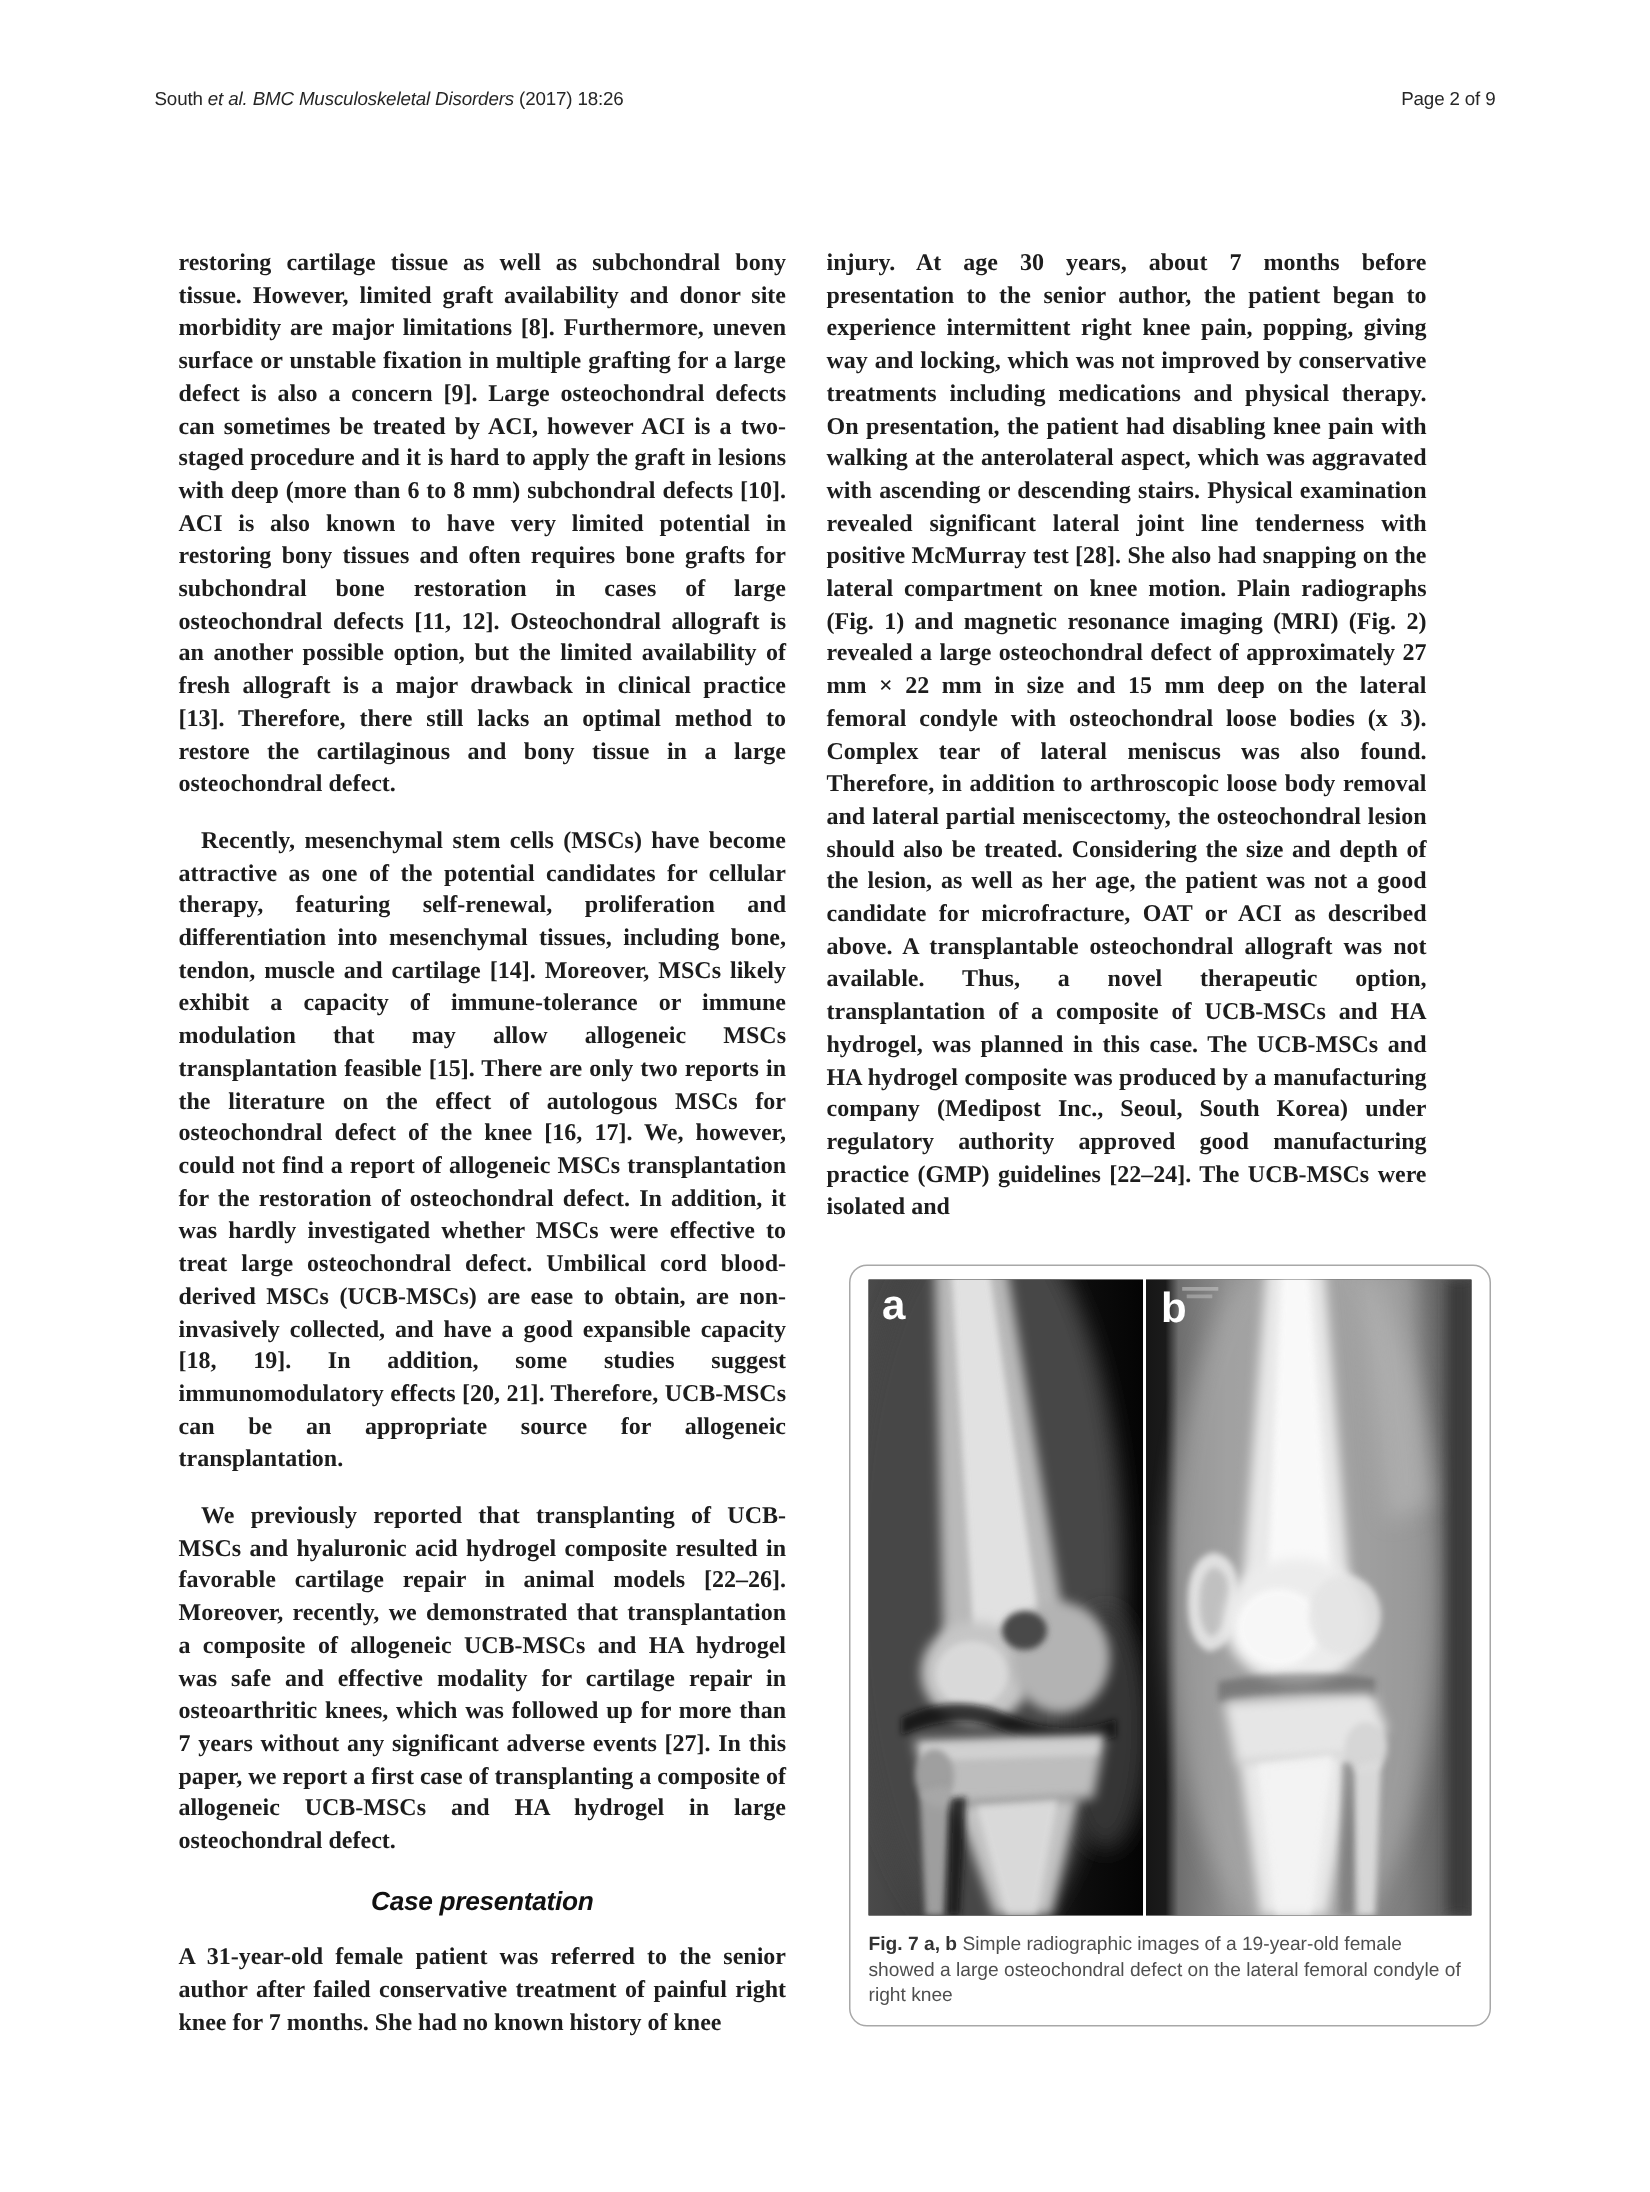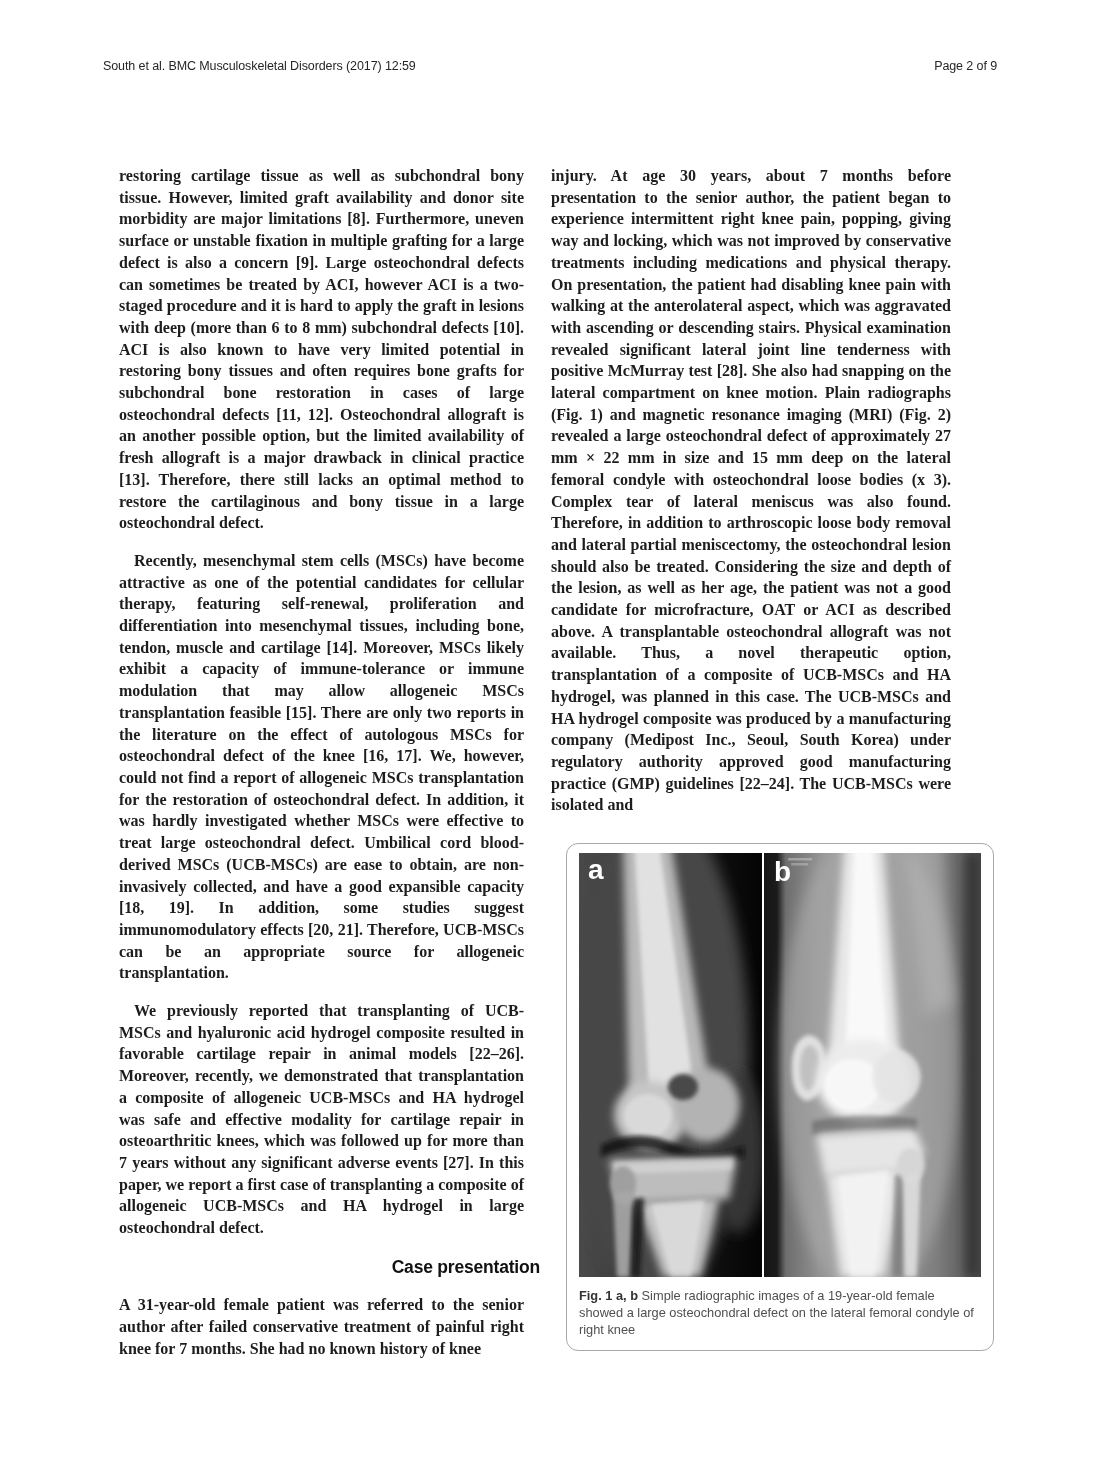--- a/index.html
+++ b/index.html
@@ -10,33 +10,33 @@
     font-family:"Liberation Serif", serif;
     color:#1d1d1d;
     overflow:hidden;
   }
   .header{
     position:absolute;left:103px;top:59px;width:894px;
     display:flex;justify-content:space-between;
     font-family:"Liberation Sans", sans-serif;
     font-size:12.5px;color:#262626;letter-spacing:-0.1px;
   }
-  .header .ital{margin-top:40px;}
+  .header .ital{font-style:italic;margin-top:40px;}
   .col{
     position:absolute;top:149px;
     font-size:16px;line-height:21.7px;text-align:justify;
   }
   .col-left{left:103px;width:437px;}
   .col-right{left:535px;width:432px;}
   .col p{margin:16px;font-weight:bold;}
   .col p.indent{text-indent:15px;}
   h2.section{
     font-family:"Liberation Sans", sans-serif;
     font-size:17.5px;font-weight:bold;color:#111;
-    margin:18px 0 5px 0;text-align:right;letter-spacing:-0.2px;
+    margin:18px 0 5px 0;text-align:center;letter-spacing:-0.2px;font-style:italic;
   }
   .figure-box{
     position:absolute;left:566px;top:843px;width:428px;
     box-sizing:border-box;
     border:1.5px solid #a8a8a8;border-radius:12px;
     padding:9px 12px 12px 12px;background:#fff;
   }
   .panels{display:flex;gap:2px;height:424px;}
   .panel{position:relative;overflow:hidden;background:#000;}
   .panel-a{width:183px;}
@@ -53,21 +53,21 @@
     font-size:12.8px;line-height:17px;color:#4f4f4f;
     text-align:left;
   }
   .fig-caption .lead{font-weight:bold;color:#333333;}
 </style>
 </head>
 <body>
 
 <div class="header">
   <div>
-    <span>South </span><span class="ital">et al. BMC Musculoskeletal Disorders</span><span> (2017) 12:59</span>
+    <span>South </span><span class="ital">et al. BMC Musculoskeletal Disorders</span><span> (2017) 18:26</span>
   </div>
   <div>Page 2 of 9</div>
 </div>
 
 <div class="col col-left">
   <p>restoring cartilage tissue as well as subchondral bony tissue. However, limited graft availability and donor site morbidity are major limitations [8]. Furthermore, uneven surface or unstable fixation in multiple grafting for a large defect is also a concern [9]. Large osteochondral defects can sometimes be treated by ACI, however ACI is a two-staged procedure and it is hard to apply the graft in lesions with deep (more than 6 to 8 mm) subchondral defects [10]. ACI is also known to have very limited potential in restoring bony tissues and often requires bone grafts for subchondral bone restoration in cases of large osteochondral defects [11, 12]. Osteochondral allograft is an another possible option, but the limited availability of fresh allograft is a major drawback in clinical practice [13]. Therefore, there still lacks an optimal method to restore the cartilaginous and bony tissue in a large osteochondral defect.</p>
   <p class="indent">Recently, mesenchymal stem cells (MSCs) have become attractive as one of the potential candidates for cellular therapy, featuring self-renewal, proliferation and differentiation into mesenchymal tissues, including bone, tendon, muscle and cartilage [14]. Moreover, MSCs likely exhibit a capacity of immune-tolerance or immune modulation that may allow allogeneic MSCs transplantation feasible [15]. There are only two reports in the literature on the effect of autologous MSCs for osteochondral defect of the knee [16, 17]. We, however, could not find a report of allogeneic MSCs transplantation for the restoration of osteochondral defect. In addition, it was hardly investigated whether MSCs were effective to treat large osteochondral defect. Umbilical cord blood-derived MSCs (UCB-MSCs) are ease to obtain, are non-invasively collected, and have a good expansible capacity [18, 19]. In addition, some studies suggest immunomodulatory effects [20, 21]. Therefore, UCB-MSCs can be an appropriate source for allogeneic transplantation.</p>
   <p class="indent">We previously reported that transplanting of UCB-MSCs and hyaluronic acid hydrogel composite resulted in favorable cartilage repair in animal models [22–26]. Moreover, recently, we demonstrated that transplantation a composite of allogeneic UCB-MSCs and HA hydrogel was safe and effective modality for cartilage repair in osteoarthritic knees, which was followed up for more than 7 years without any significant adverse events [27]. In this paper, we report a first case of transplanting a composite of allogeneic UCB-MSCs and HA hydrogel in large osteochondral defect.</p>
   <h2 class="section">Case presentation</h2>
   <p>A 31-year-old female patient was referred to the senior author after failed conservative treatment of painful right knee for 7 months. She had no known history of knee</p>
@@ -152,15 +152,15 @@
         <polygon points="74,323 124,317 110,424 86,424" fill="#f7f7f7" opacity="0.7" filter="url(#b2)"></polygon>
         <polygon points="130,322 142,320 138,424 128,424" fill="#6f6f6f" opacity="0.6" filter="url(#b2)"></polygon>
         <ellipse cx="146" cy="312" rx="14" ry="17" fill="#d6d6d6" filter="url(#b2)"></ellipse>
         <polygon points="138,324 156,320 152,424 140,424" fill="#dcdcdc" opacity="0.95" filter="url(#b2)"></polygon>
       </svg>
       <span class="panel-label" style="left:10px;top:2px;">b</span>
     </div>
 
   </div>
   <div class="fig-caption">
-    <span class="lead">Fig. 1 a, b</span><span> Simple radiographic images of a 19-year-old female showed a large osteochondral defect on the lateral femoral condyle of right knee</span>
+    <span class="lead">Fig. 7 a, b</span><span> Simple radiographic images of a 19-year-old female showed a large osteochondral defect on the lateral femoral condyle of right knee</span>
   </div>
 </div>
 
 </body></html>

